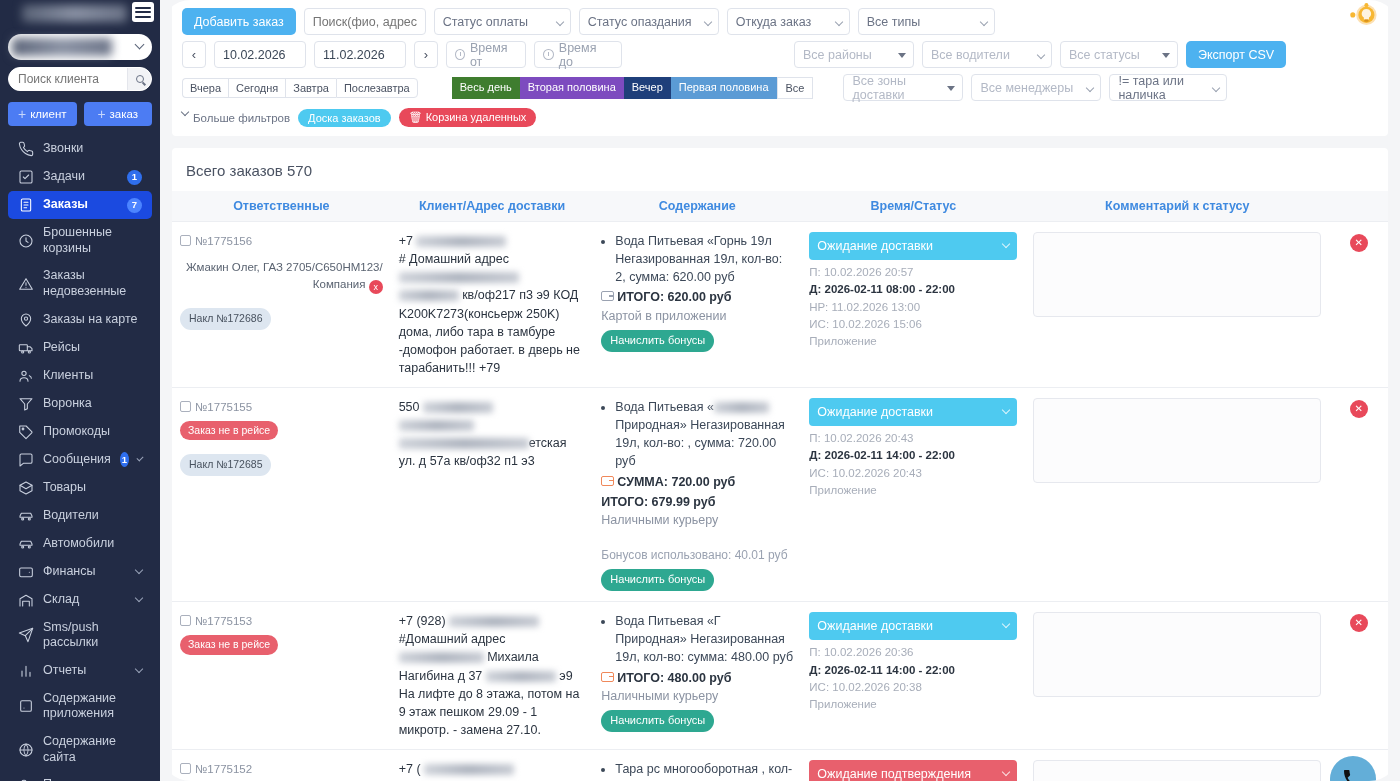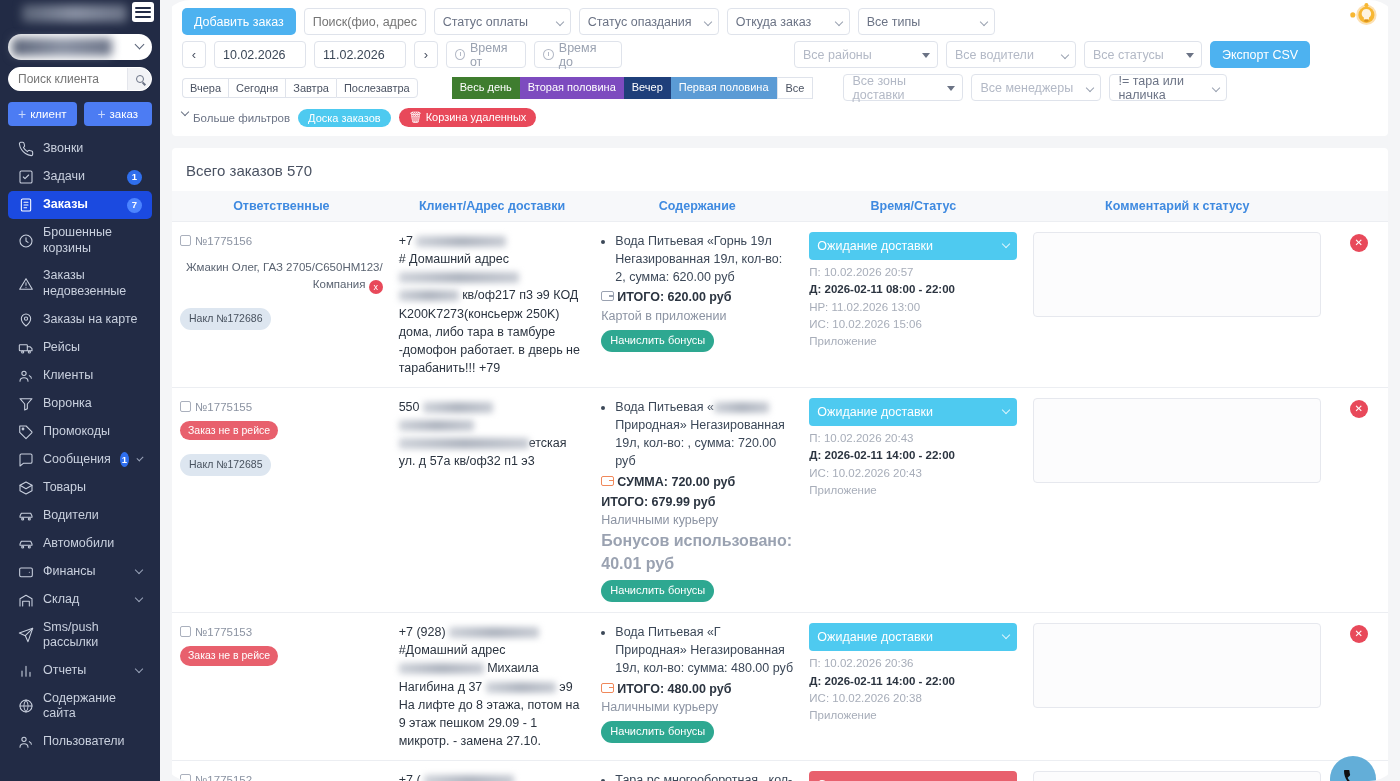--- a/index.html
+++ b/index.html
@@ -184,21 +184,21 @@
   .bullet { list-style:disc; margin:0; padding-left:14px; }
   .bullet li { margin-bottom:2px; }
   .tot-line { font-weight:bold; color:#2b3440; margin-top:2px; }
   .pay-ico { display:inline-block; width:13px; height:10px; border:1.4px solid #f0885a;
              border-radius:2px; vertical-align:0px; margin-right:3px; position:relative; }
   .pay-ico.gray { border-color:#9aa2b1; }
   .pay-ico:after { content:""; position:absolute; right:-1px; top:3px; width:5px;
                    height:1.4px; background:#f0885a; }
   .pay-ico.gray:after { background:#9aa2b1; }
   .pay-txt { color:#8b93a2; }
-  .bonus-note { color:#9aa2b1; font-size:16px; margin-top:0;font-weight:bold; }
+  .bonus-note { color:#9aa2b1; font-size:12px; margin-top:18px; }
   .btn-bonus { display:inline-block; background:#2ea891; color:#fff; font-size:11px;
                border-radius:11px; padding:3px 9px; margin-top:5px; cursor:pointer; }
 
   .status-sel {
     border-radius:4px; color:#fff; font-size:12.5px; padding:5px 8px; position:relative;
     cursor:pointer; margin-bottom:4px;
   }
   .status-sel .cv { position:absolute; right:8px; top:9px; width:6px; height:6px;
                     border-right:1.4px solid #fff; border-bottom:1.4px solid #fff;
                     transform:rotate(45deg); opacity:.8; }
@@ -424,20 +424,29 @@
             <svg width="16" height="16" viewBox="0 0 24 24" fill="none" stroke="currentColor" stroke-width="1.6" stroke-linecap="round" stroke-linejoin="round">
               <path d="M6 20V12M12 20V5M18 20v-6"></path>
             </svg>
           </span>
           <span class="lbl">Отчеты</span>
           <span class="caret"></span>
         </div>
         <div class="sb-item">
           <span class="ic">
             <svg width="16" height="16" viewBox="0 0 24 24" fill="none" stroke="currentColor" stroke-width="1.6" stroke-linecap="round" stroke-linejoin="round">
+              <rect x="4" y="4" width="16" height="16" rx="2"></rect>
+              <path d="M9 15h.01"></path>
+            </svg>
+          </span>
+          <span class="lbl">Содержание приложения</span>
+        </div>
+        <div class="sb-item">
+          <span class="ic">
+            <svg width="16" height="16" viewBox="0 0 24 24" fill="none" stroke="currentColor" stroke-width="1.6" stroke-linecap="round" stroke-linejoin="round">
               <circle cx="12" cy="12" r="9"></circle>
               <path d="M3 12h18"></path>
               <path d="M12 3a15 15 0 0 1 0 18 15 15 0 0 1 0-18z"></path>
             </svg>
           </span>
           <span class="lbl">Содержание сайта</span>
         </div>
         <div class="sb-item">
           <span class="ic">
             <svg width="16" height="16" viewBox="0 0 24 24" fill="none" stroke="currentColor" stroke-width="1.6" stroke-linecap="round" stroke-linejoin="round">
@@ -487,21 +496,21 @@
         <div class="arrowbtn">›</div>
         <div class="inp" style="width:80px">
           <span class="clockicon"></span>
           <span>Время от</span>
         </div>
         <div class="inp" style="width:88px">
           <span class="clockicon"></span>
           <span>Время до</span>
         </div>
         <div style="width:156px"></div>
-        <div class="sel ph" style="width:144px">
+        <div class="sel ph" style="width:120px">
           <span>Все районы</span>
           <span class="tri"></span>
         </div>
         <div class="sel ph" style="width:130px">
           <span>Все водители</span>
           <span class="cv"></span>
         </div>
         <div class="sel ph" style="width:118px">
           <span>Все статусы</span>
           <span class="tri"></span>

